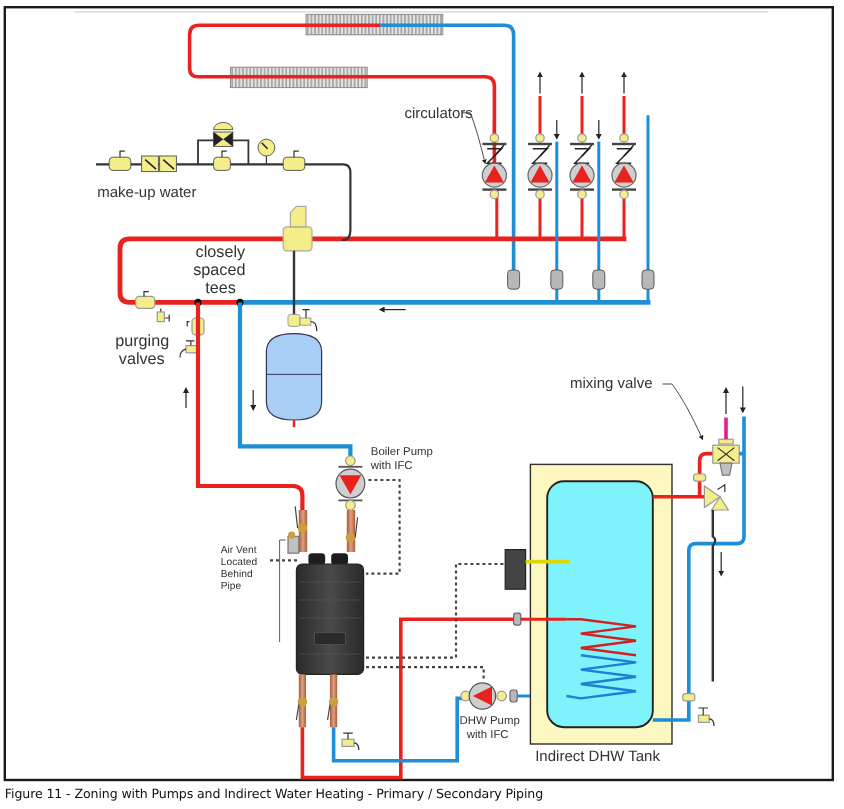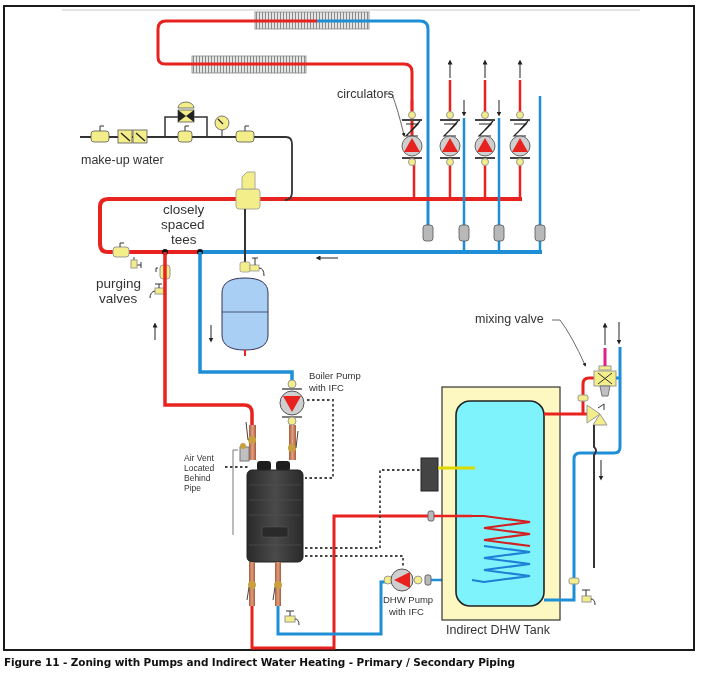--- a/index.html
+++ b/index.html
@@ -1,19 +1,19 @@
 <!DOCTYPE html>
 <html><head>
 <meta charset="utf-8">
 <style>
   html, body { margin: 0; padding: 0; background: #ffffff; }
   body { width: 703px; height: 674px; position: relative; overflow: hidden; font-family: "DejaVu Sans", sans-serif; }
   #frame { position: absolute; left: 3px; top: 5px; width: 692px; height: 646px; border: 2px solid #1a1a1a; box-sizing: border-box; background: #fff; }
   #diagram { position: absolute; left: 0; top: 0; width: 703px; height: 674px; }
-  #caption { position: absolute; left: 4px; top: 656px; font-family: "DejaVu Sans", sans-serif; font-weight: bold; font-size: 10.5px; color: #111; letter-spacing: -0.1px; white-space: nowrap; }
+  #caption { position: absolute; left: 4px; top: 656px; font-family: "DejaVu Sans", sans-serif; font-weight: normal; font-size: 10.5px; color: #111; letter-spacing: -0.1px; white-space: nowrap; }
   .lbl { font-family: "Liberation Sans", sans-serif; fill: #333; }
   .sm { font-size: 9.5px; }
   .md { font-size: 12.5px; }
   .lg { font-size: 13.5px; }
 </style>
 </head>
 <body>
 
 <div id="frame"></div>
 

